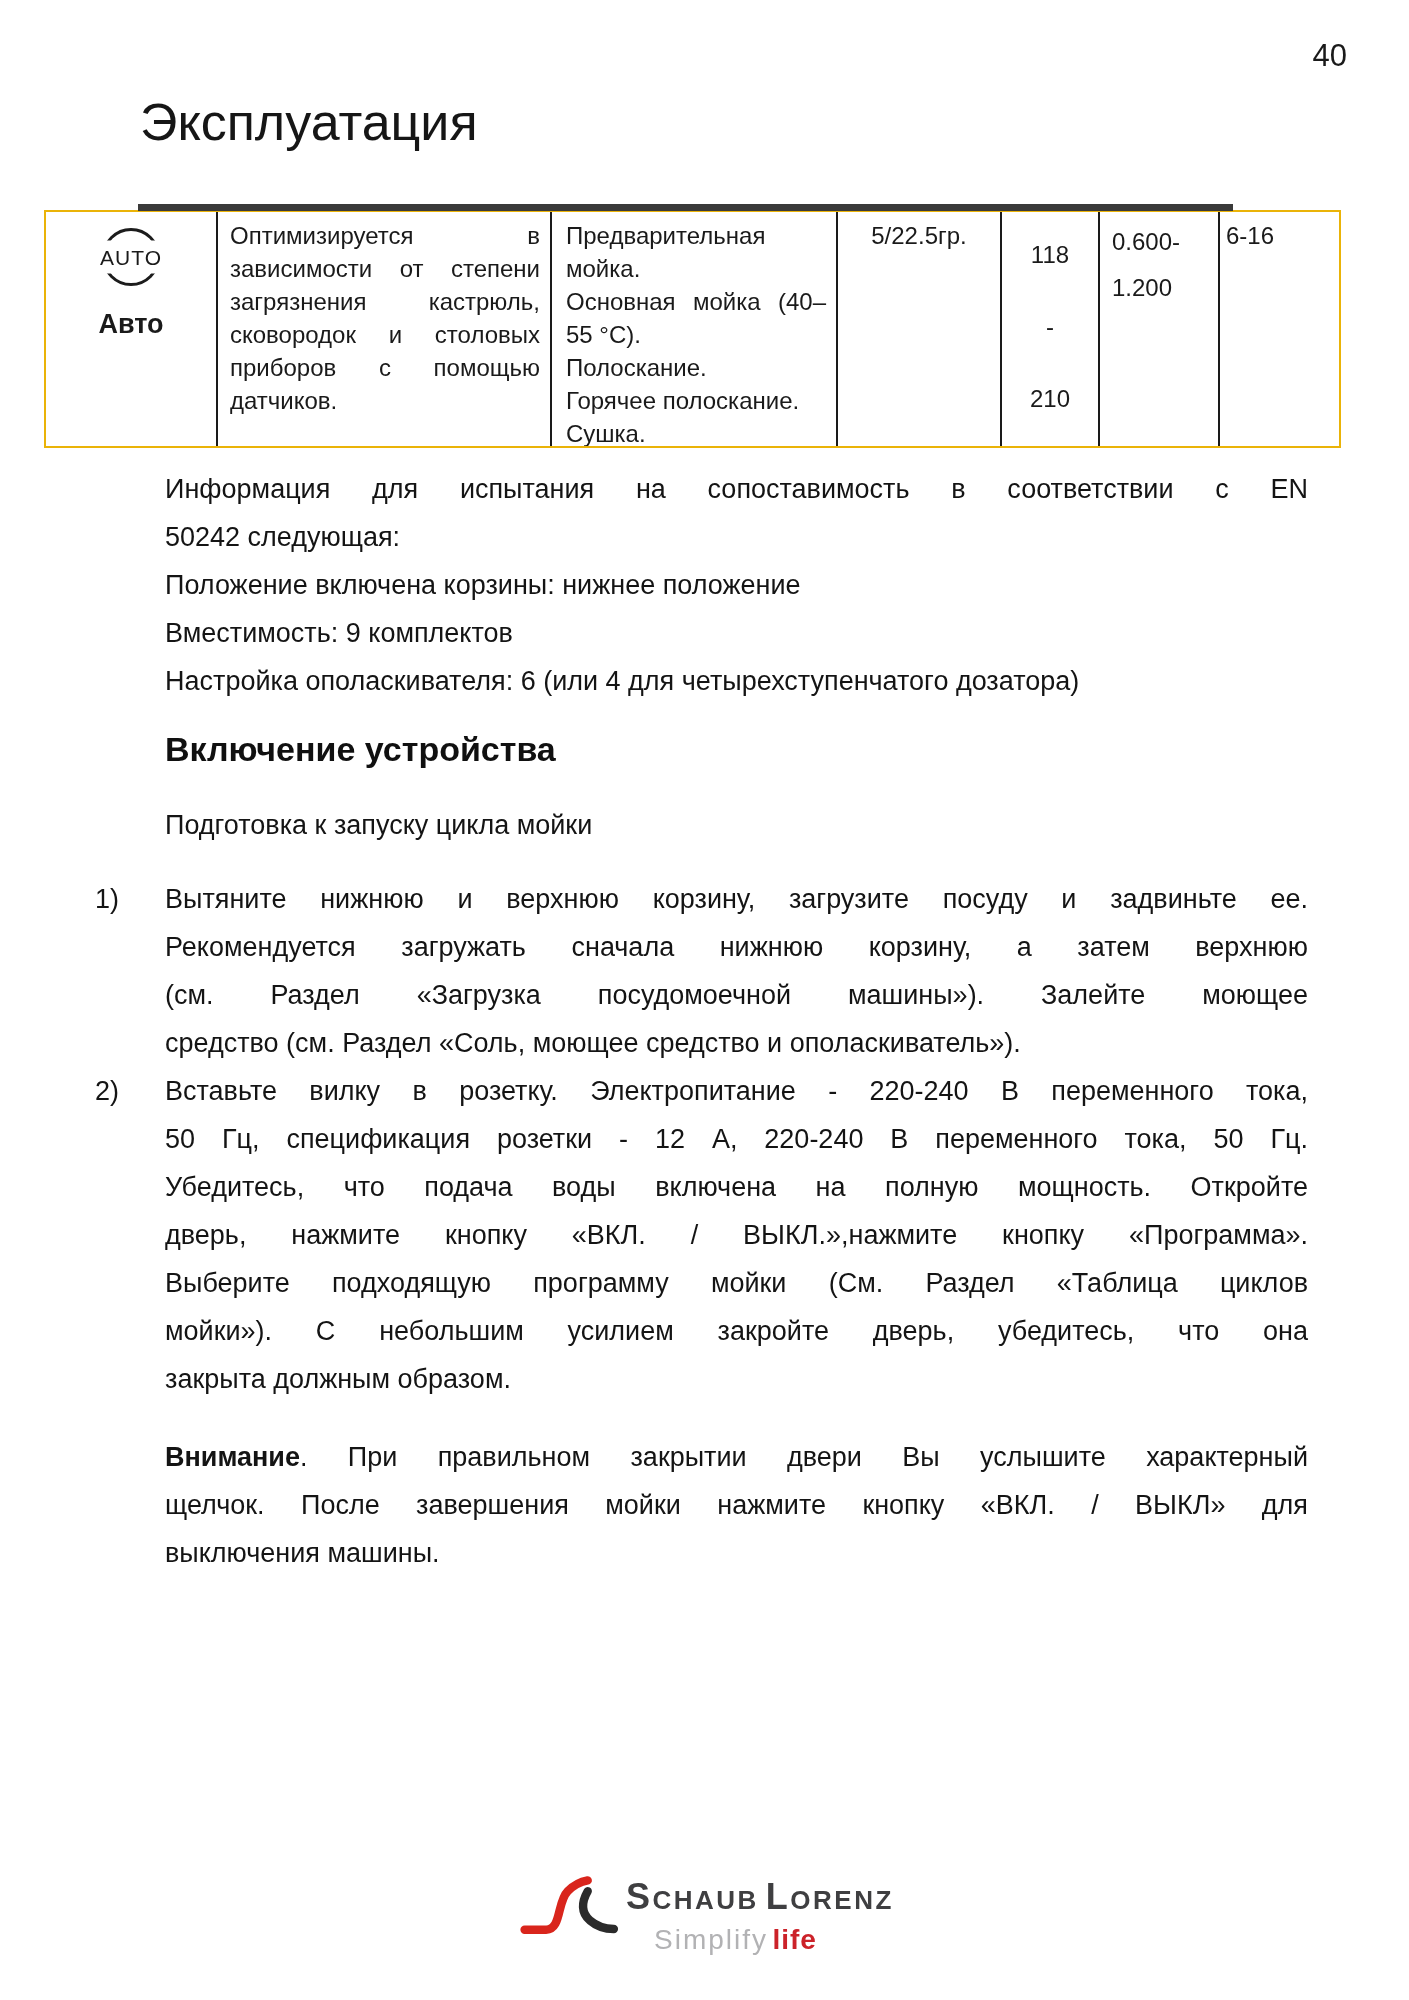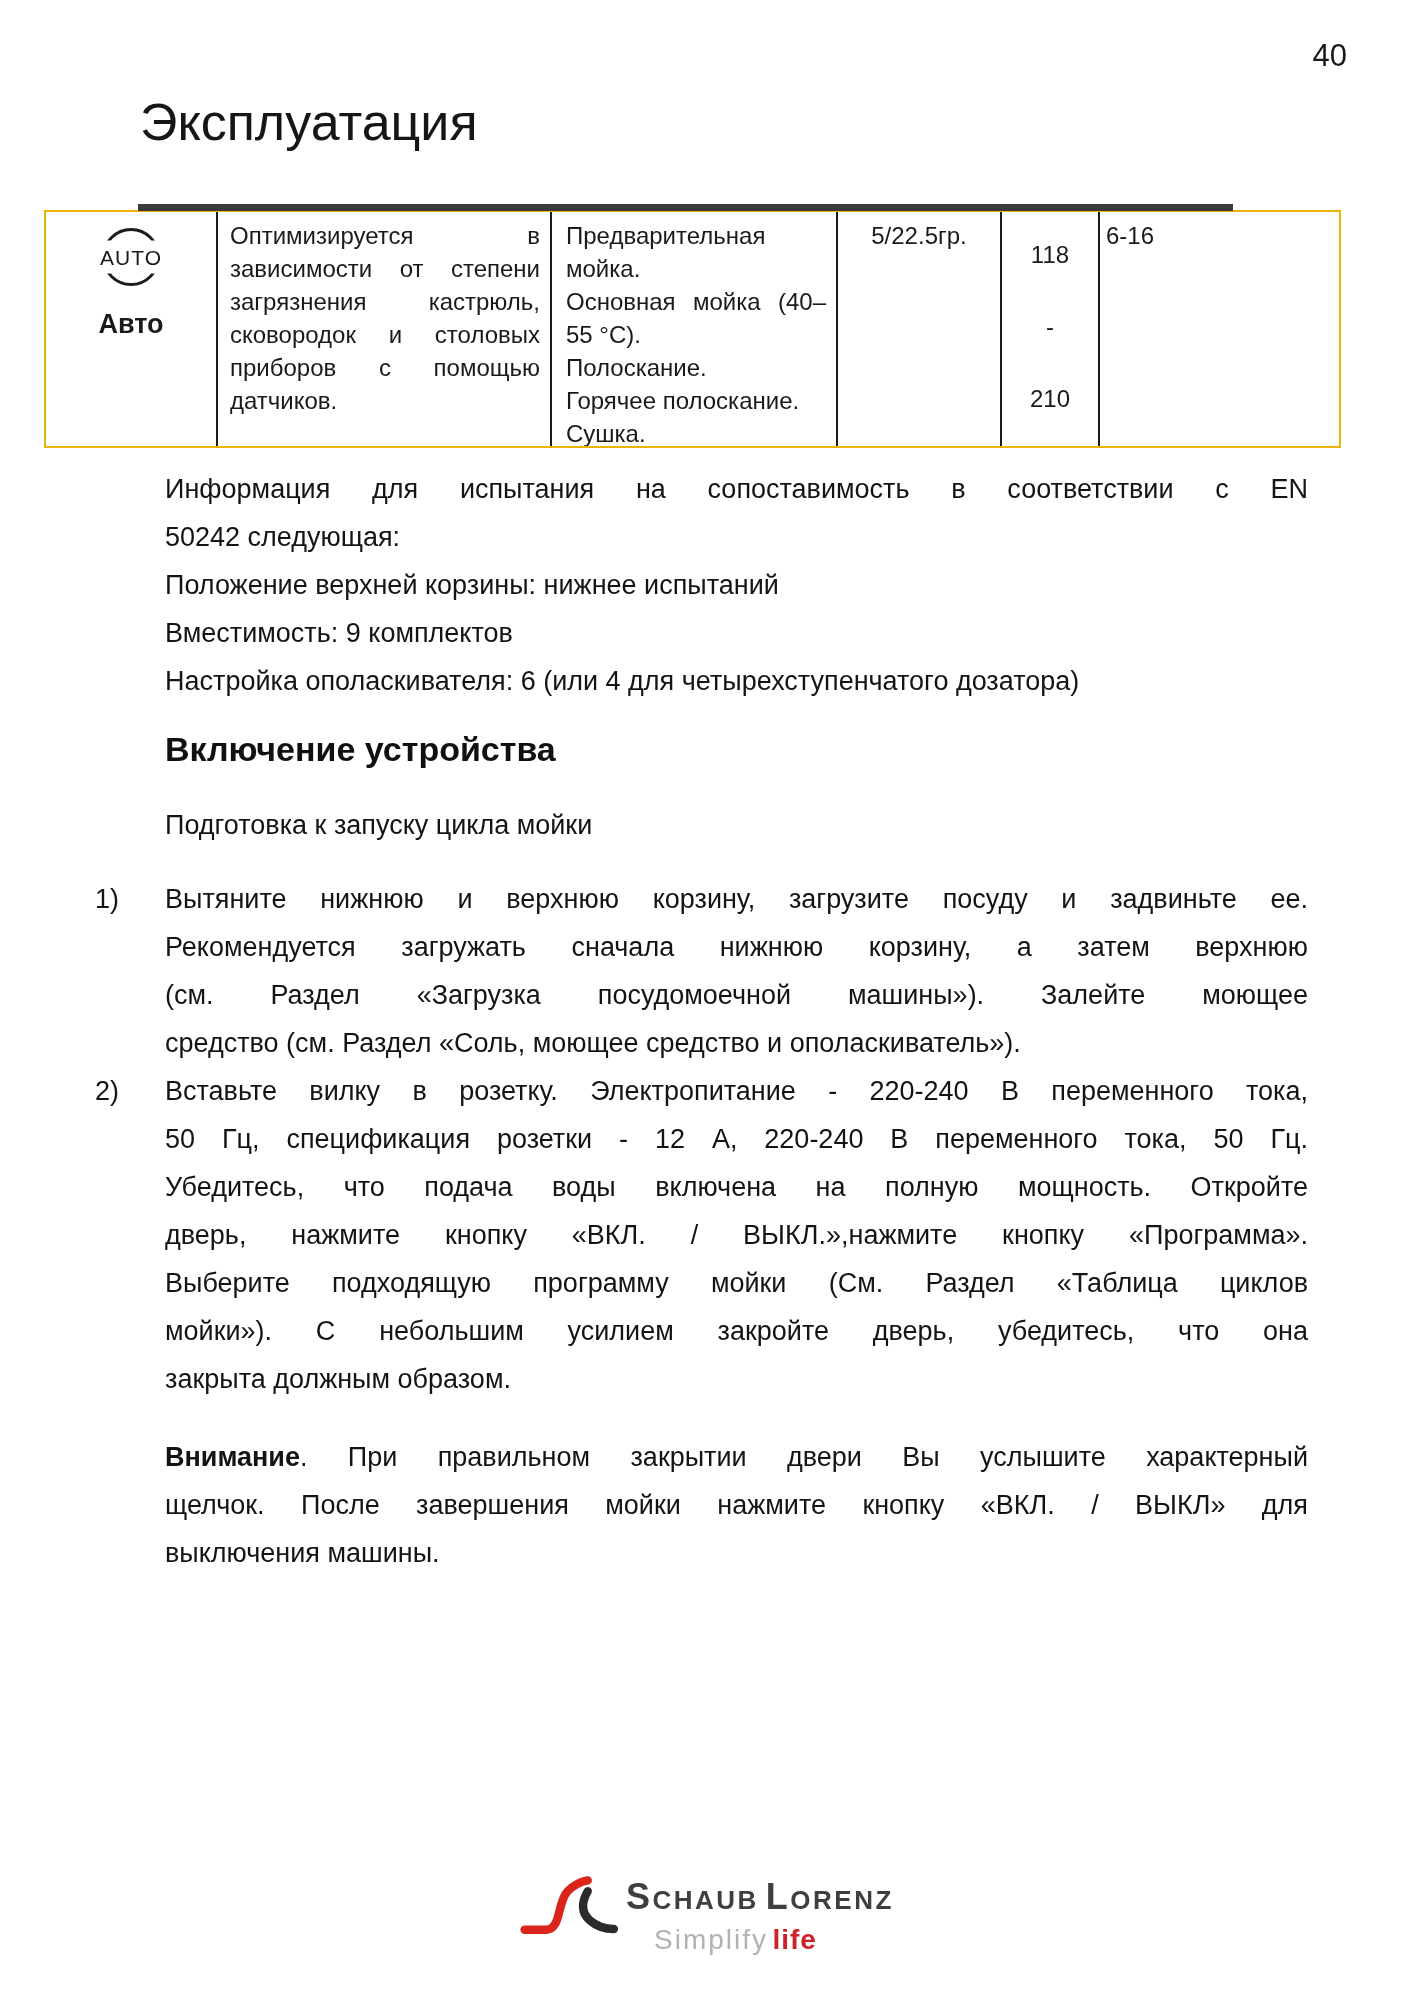--- a/index.html
+++ b/index.html
@@ -151,29 +151,33 @@
       <div>Полоскание.</div>
       <div>Горячее полоскание.</div>
       <div>Сушка.</div>
     </div>
     <div class="cell cell-dose">5/22.5гр.</div>
     <div class="cell cell-time">
       <div>118</div>
       <div>-</div>
       <div>210</div>
     </div>
+    <div class="cell cell-energy">
+      <div>0.600-</div>
+      <div>1.200</div>
+    </div>
     <div class="cell cell-water">6-16</div>
   </div>
 
   <div class="body-text">
     <div class="para">
       <div class="line jline">Информация для испытания на сопоставимость в соответствии с EN</div>
       <div class="line">50242 следующая:</div>
     </div>
-    <div class="line">Положение верхней корзины: нижнее испытаний</div>
+    <div class="line">Положение включена корзины: нижнее положение</div>
     <div class="line">Вместимость: 9 комплектов</div>
     <div class="line">Настройка ополаскивателя: 6 (или 4 для четырехступенчатого дозатора)</div>
 
     <div class="h2">Включение устройства</div>
 
     <div class="subheading">Подготовка к запуску цикла мойки</div>
 
     <div class="num-list">
       <div class="num-item">
         <span class="num-marker">1)</span>

